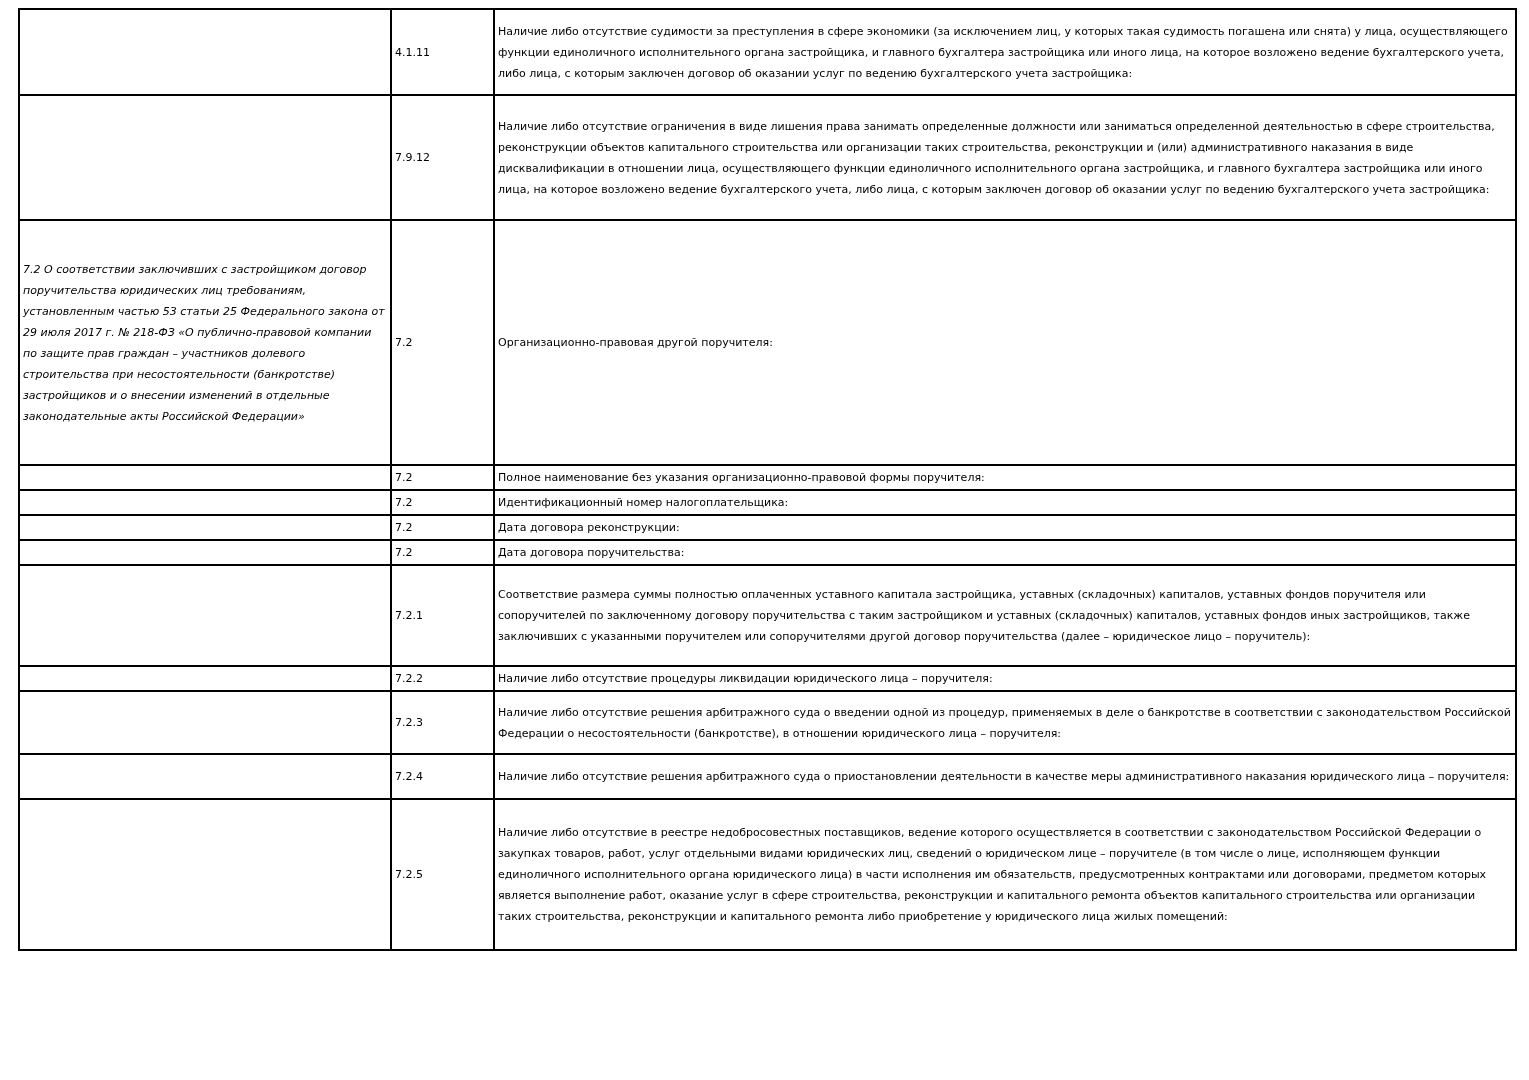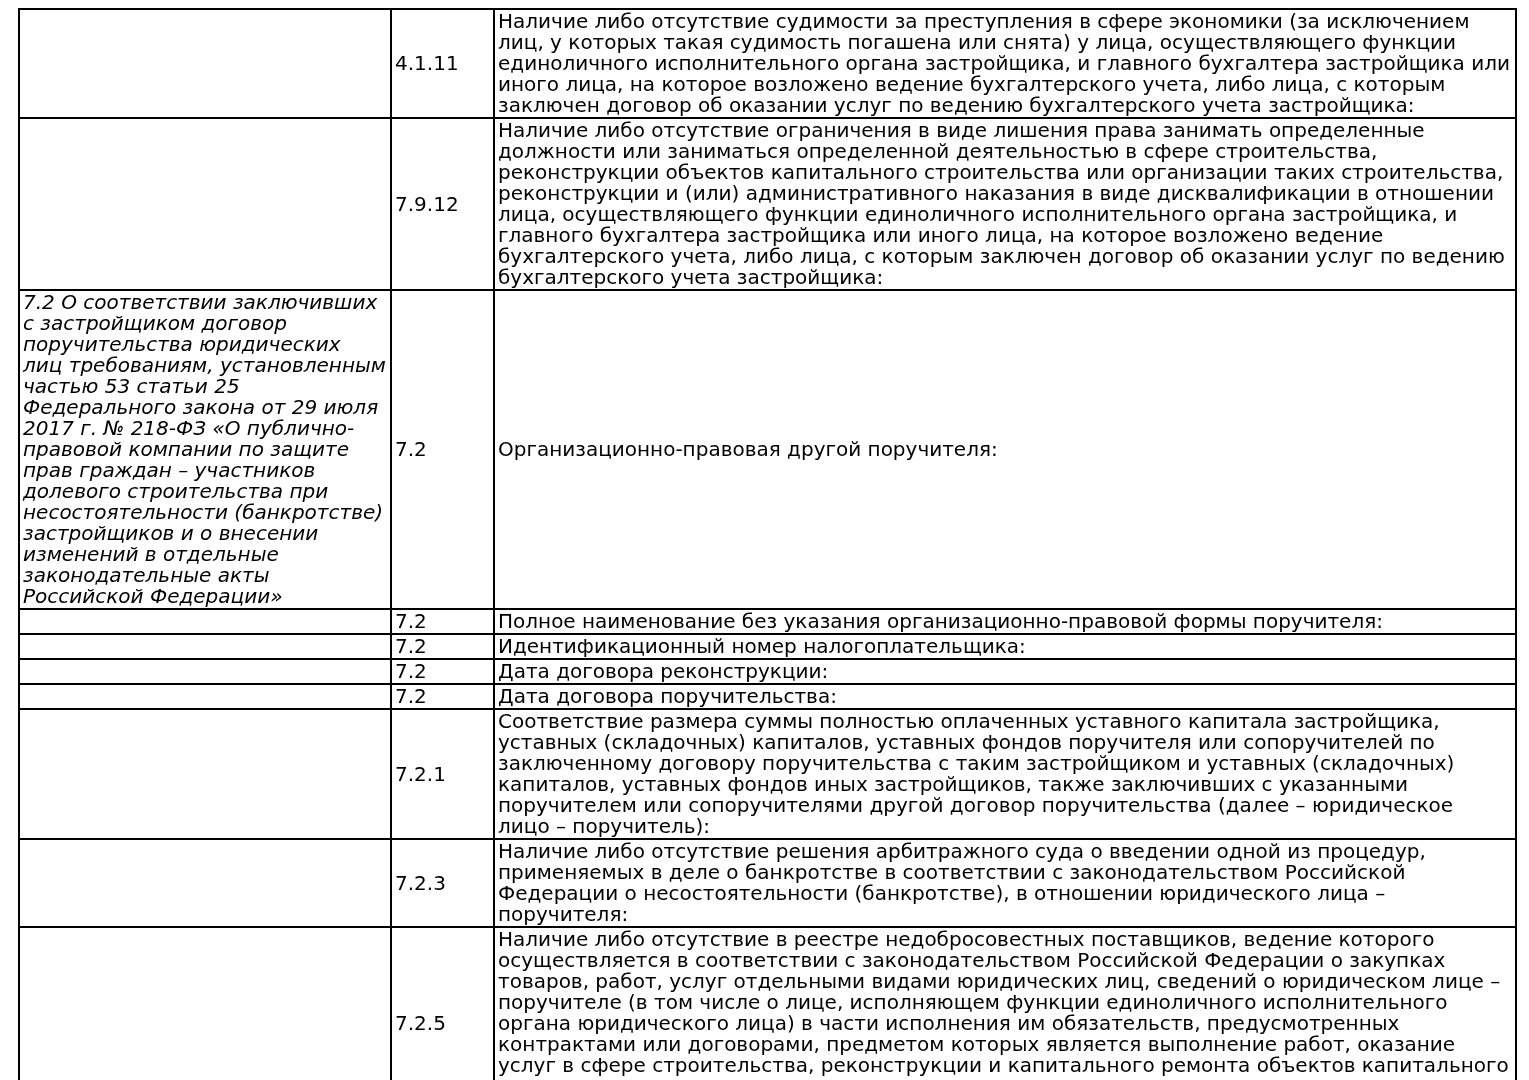--- a/index.html
+++ b/index.html
@@ -15,21 +15,21 @@
     overflow: hidden;
   }
   table.decl-table {
     border-collapse: collapse;
     table-layout: fixed;
     margin: 8px 0 0 18px;
     width: 1497px;
   }
   table.decl-table td {
     border: 2px solid #000000;
-    font-size: 20px;
+    font-size: 11px;
     line-height: 21px;
     padding: 1px 4px 1px 3px;
     vertical-align: middle;
     word-wrap: break-word;
     overflow: hidden;
   }
   col.c-left { width: 372px; }
   col.c-num  { width: 103px; }
   col.c-desc { width: 1022px; }
   td.left-cell { vertical-align: top; font-style: italic; }
@@ -79,24 +79,34 @@
     <tr style="height:23px;">
       <td class="left-cell"></td>
       <td class="num-cell">7.2</td>
       <td class="desc-cell">Дата договора поручительства:</td>
     </tr>
     <tr style="height:101px;">
       <td class="left-cell"></td>
       <td class="num-cell">7.2.1</td>
       <td class="desc-cell">Соответствие размера суммы полностью оплаченных уставного капитала застройщика, уставных (складочных) капиталов, уставных фондов поручителя или сопоручителей по заключенному договору поручительства с таким застройщиком и уставных (складочных) капиталов, уставных фондов иных застройщиков, также заключивших с указанными поручителем или сопоручителями другой договор поручительства (далее – юридическое лицо – поручитель):</td>
     </tr>
+    <tr style="height:23px;">
+      <td class="left-cell"></td>
+      <td class="num-cell">7.2.2</td>
+      <td class="desc-cell">Наличие либо отсутствие процедуры ликвидации юридического лица – поручителя:</td>
+    </tr>
     <tr style="height:63px;">
       <td class="left-cell"></td>
       <td class="num-cell">7.2.3</td>
       <td class="desc-cell">Наличие либо отсутствие решения арбитражного суда о введении одной из процедур, применяемых в деле о банкротстве в соответствии с законодательством Российской Федерации о несостоятельности (банкротстве), в отношении юридического лица – поручителя:</td>
+    </tr>
+    <tr style="height:45px;">
+      <td class="left-cell"></td>
+      <td class="num-cell">7.2.4</td>
+      <td class="desc-cell">Наличие либо отсутствие решения арбитражного суда о приостановлении деятельности в качестве меры административного наказания юридического лица – поручителя:</td>
     </tr>
     <tr style="height:151px;">
       <td class="left-cell"></td>
       <td class="num-cell">7.2.5</td>
       <td class="desc-cell">Наличие либо отсутствие в реестре недобросовестных поставщиков, ведение которого осуществляется в соответствии с законодательством Российской Федерации о закупках товаров, работ, услуг отдельными видами юридических лиц, сведений о юридическом лице – поручителе (в том числе о лице, исполняющем функции единоличного исполнительного органа юридического лица) в части исполнения им обязательств, предусмотренных контрактами или договорами, предметом которых является выполнение работ, оказание услуг в сфере строительства, реконструкции и капитального ремонта объектов капитального строительства или организации таких строительства, реконструкции и капитального ремонта либо приобретение у юридического лица жилых помещений:</td>
     </tr>
   </tbody>
 </table>
 
 </body></html>

